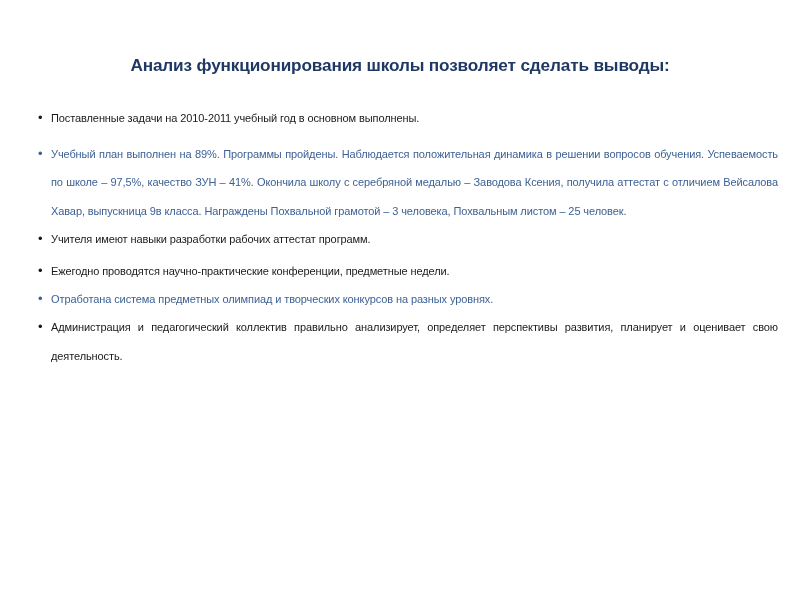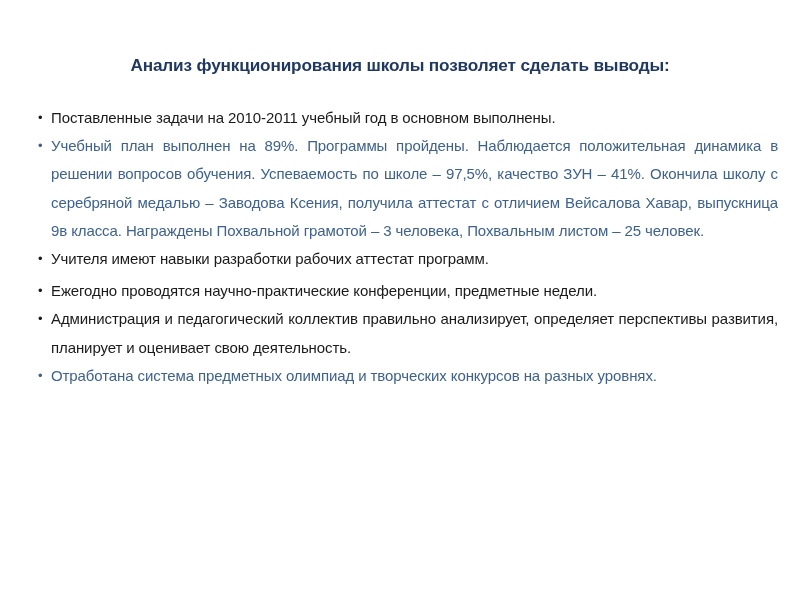--- a/index.html
+++ b/index.html
@@ -42,21 +42,21 @@
   .body-block {
     position: absolute;
     left: 38px;
     top: 104px;
     width: 740px;
   }
 
   .bullet-para {
     display: block;
     position: relative;
-    font-size: 15px;
+    font-size: 11px;
     line-height: 28.2px;
     text-align: justify;
     text-justify: inter-word;
     padding-left: 13px;
     margin: 0;
     letter-spacing: -0.1px;
   }
 
   .bullet-para::before {
     content: "\2022";
@@ -75,21 +75,21 @@
   
   .c-black  { color: #1A1A1A; }
   .c-black  ::before,
   .c-black::before { color: #1A1A1A; }
 
   .c-steel  { color: #3D6195; }
   .c-steel::before { color: #3D6195; }
 
   
   .p1 { margin-top: 0px; }
-  .p2 { margin-top: 0px; }
+  .p2 { margin-top: 8px; }
   .p3 { margin-top: 0px; }
   .p4 { margin-top: 4px; }
   .p5 { margin-top: 0px; }
   .p6 { margin-top: 0px; }
 </style>
 </head>
 <body>
 
 <div class="slide" style="background: rgb(255, 255, 255);">
 
@@ -98,18 +98,18 @@
   <div class="body-block">
 
     <p class="bullet-para c-black p1" style="color: rgb(26, 26, 26);"><span class="txt">Поставленные задачи на 2010-2011 учебный год в основном выполнены.</span></p>
 
     <p class="bullet-para c-steel p2" style="color: rgb(61, 97, 149);"><span class="txt">Учебный план выполнен на 89%. Программы пройдены. Наблюдается положительная динамика в решении вопросов обучения. Успеваемость по школе – 97,5%, качество ЗУН – 41%. Окончила школу с серебряной медалью – Заводова Ксения, получила аттестат с отличием Вейсалова Хавар, выпускница 9в класса. Награждены Похвальной грамотой – 3 человека, Похвальным листом – 25 человек.</span></p>
 
     <p class="bullet-para c-black p3" style="color: rgb(26, 26, 26);"><span class="txt">Учителя имеют навыки разработки рабочих аттестат программ.</span></p>
 
     <p class="bullet-para c-black p4" style="color: rgb(26, 26, 26);"><span class="txt">Ежегодно проводятся научно-практические конференции, предметные недели.</span></p>
 
+    <p class="bullet-para c-steel p5" style="color: rgb(61, 97, 149);"><span class="txt">Отработана система предметных олимпиад и творческих конкурсов на разных уровнях.</span></p>
+
     <p class="bullet-para c-black p6" style="color: rgb(26, 26, 26);"><span class="txt">Администрация и педагогический коллектив правильно анализирует, определяет перспективы развития, планирует и оценивает свою деятельность.</span></p>
-
-    <p class="bullet-para c-steel p5" style="color: rgb(61, 97, 149);"><span class="txt">Отработана система предметных олимпиад и творческих конкурсов на разных уровнях.</span></p>
 
   </div>
 </div>
 
 </body></html>

